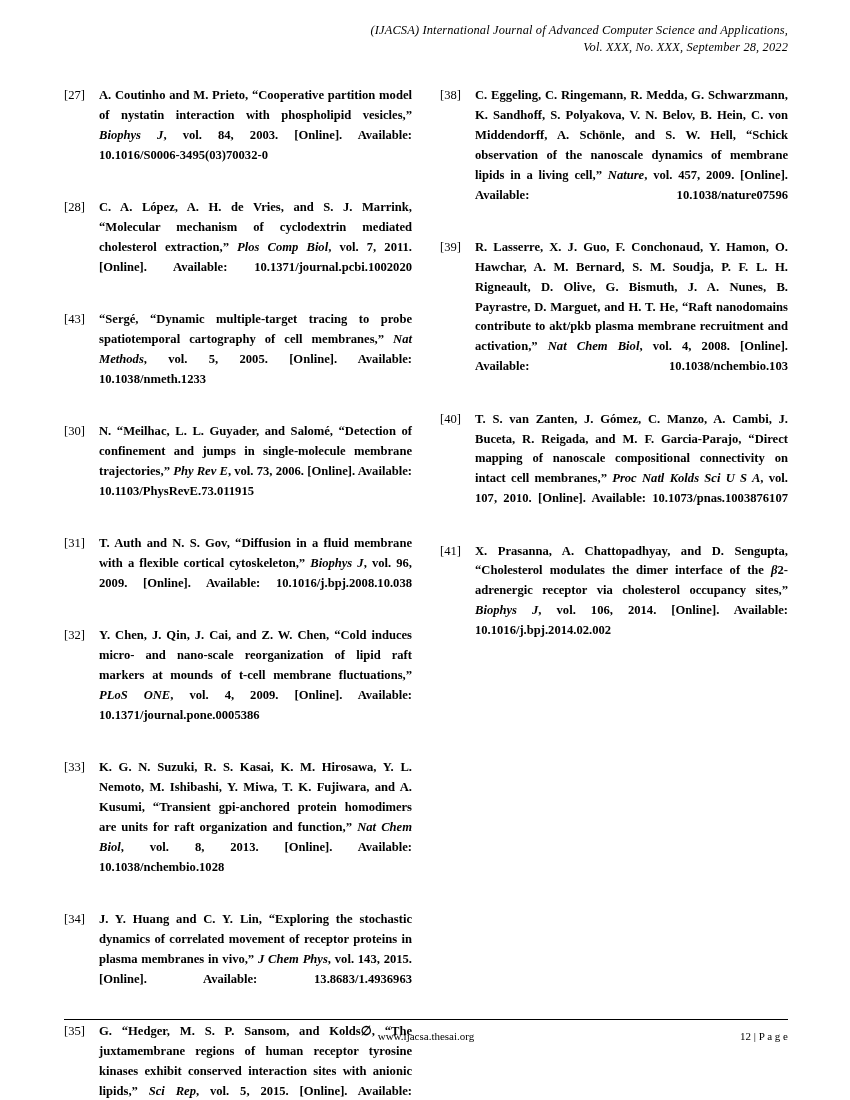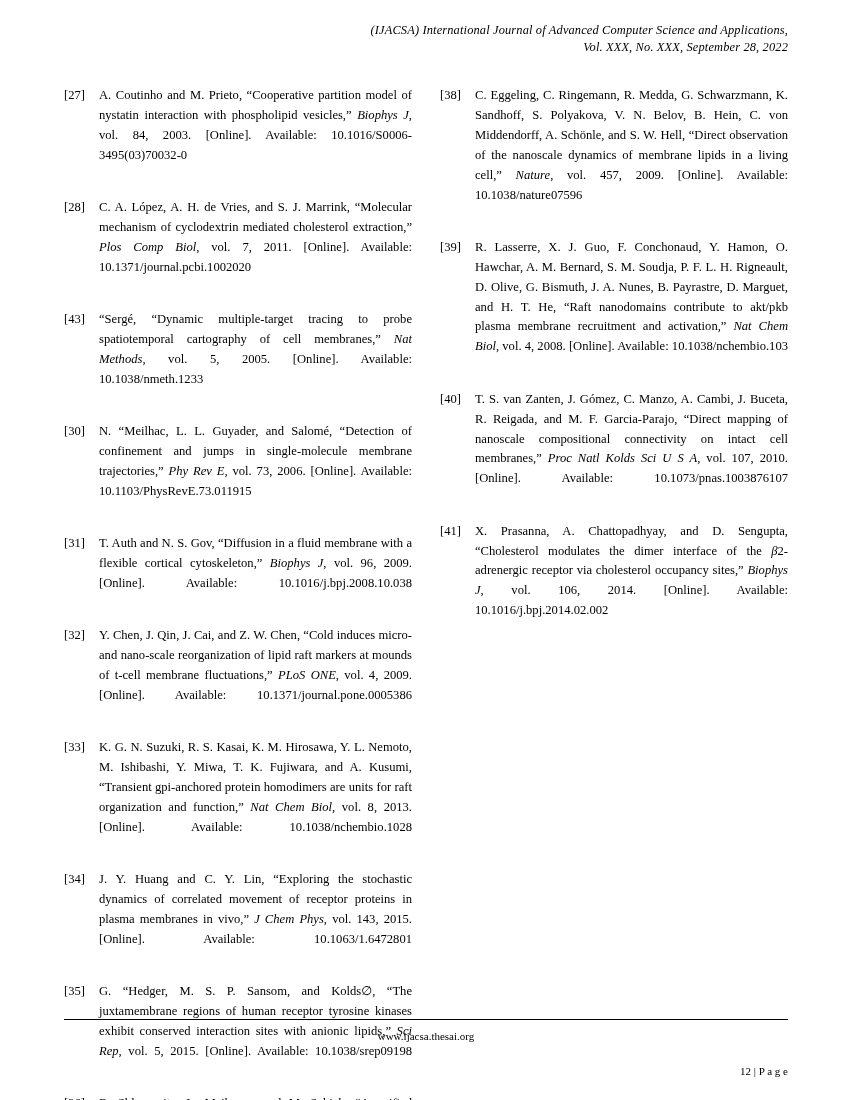--- a/index.html
+++ b/index.html
@@ -61,21 +61,21 @@
   .ref:last-child { margin-bottom: 0; }
   .ref .num {
     position: absolute;
     left: 0;
     top: 0;
     width: 31px;
     text-align: left;
     font-size: 12.6px;
     line-height: 19.9px;
   }
-  .ref .body { display: block; }
+  .ref .body { display: block; font-weight: bold; }
   .ref .body i { font-style: italic; }
 
   
   .ref .body::after {
     content: "";
     display: inline-block;
     width: 100%;
   }
 
   
@@ -101,21 +101,20 @@
     left: 0;
     right: 0;
     text-align: center;
   }
   .footer .pageno {
     position: absolute;
     right: 0;
     top: 0;
     text-align: left;
     white-space: pre;
-    margin-top: 35px;
   }
 </style>
 </head>
 <body>
 
 <div class="page">
 
   <div class="running-head">
     <span class="rh-line">(IJACSA) International Journal of Advanced Computer Science and Applications,</span>
     <span class="rh-line">Vol. XXX, No. XXX, September 28, 2022</span>
@@ -146,35 +145,35 @@
         <div class="ref">
           <span class="num">[32]</span>
           <span class="body"><span>Y. Chen, J. Qin, J. Cai, and Z. W. Chen, “Cold induces micro- and nano-scale reorganization of lipid raft markers at mounds of t-cell membrane fluctuations,” </span><i>PLoS ONE</i><span>, vol. 4, 2009. [Online]. Available: 10.1371/journal.pone.0005386</span></span>
         </div>
         <div class="ref">
           <span class="num">[33]</span>
           <span class="body"><span>K. G. N. Suzuki, R. S. Kasai, K. M. Hirosawa, Y. L. Nemoto, M. Ishibashi, Y. Miwa, T. K. Fujiwara, and A. Kusumi, “Transient gpi-anchored protein homodimers are units for raft organization and function,” </span><i>Nat Chem Biol</i><span>, vol. 8, 2013. [Online]. Available: 10.1038/nchembio.1028</span></span>
         </div>
         <div class="ref">
           <span class="num">[34]</span>
-          <span class="body"><span>J. Y. Huang and C. Y. Lin, “Exploring the stochastic dynamics of correlated movement of receptor proteins in plasma membranes in vivo,” </span><i>J Chem Phys</i><span>, vol. 143, 2015. [Online]. Available: 10.1063/1.6472801</span></span>
+          <span class="body"><span>J. Y. Huang and C. Y. Lin, “Exploring the stochastic dynamics of correlated movement of receptor proteins in plasma membranes in vivo,” </span><i>J Chem Phys</i><span>, vol. 143, 2015. [Online]. Available: 13.8683/1.4936963</span></span>
         </div>
         <div class="ref">
           <span class="num">[35]</span>
           <span class="body"><span>G. “Hedger, M. S. P. Sansom, and Kolds∅, “The juxtamembrane regions of human receptor tyrosine kinases exhibit conserved interaction sites with anionic lipids,” </span><i>Sci Rep</i><span>, vol. 5, 2015. [Online]. Available: 10.1038/srep09198</span></span>
         </div>
         <div class="ref">
           <span class="num">[36]</span>
           <span class="body"><span>R. Shlomovitz, L. Maibaum, and M. Schick, “A unified picture of rafts: lipid phase behavior in a multicomponent membrane,” </span></span>
         </div>
       </div>
     <div class="col" id="col-right">
         <div class="ref">
           <span class="num">[38]</span>
-          <span class="body"><span>C. Eggeling, C. Ringemann, R. Medda, G. Schwarzmann, K. Sandhoff, S. Polyakova, V. N. Belov, B. Hein, C. von Middendorff, A. Schönle, and S. W. Hell, “Direct observation of the nanoscale dynamics of membrane lipids in a living cell,” </span><i>Nature</i><span>, vol. 457, 2009. [Online]. Available: 10.1038/nature07596</span></span>
+          <span class="body"><span>C. Eggeling, C. Ringemann, R. Medda, G. Schwarzmann, K. Sandhoff, S. Polyakova, V. N. Belov, B. Hein, C. von Middendorff, A. Schönle, and S. W. Hell, “Schick observation of the nanoscale dynamics of membrane lipids in a living cell,” </span><i>Nature</i><span>, vol. 457, 2009. [Online]. Available: 10.1038/nature07596</span></span>
         </div>
         <div class="ref">
           <span class="num">[39]</span>
           <span class="body"><span>R. Lasserre, X. J. Guo, F. Conchonaud, Y. Hamon, O. Hawchar, A. M. Bernard, S. M. Soudja, P. F. L. H. Rigneault, D. Olive, G. Bismuth, J. A. Nunes, B. Payrastre, D. Marguet, and H. T. He, “Raft nanodomains contribute to akt/pkb plasma membrane recruitment and activation,” </span><i>Nat Chem Biol</i><span>, vol. 4, 2008. [Online]. Available: 10.1038/nchembio.103</span></span>
         </div>
         <div class="ref">
           <span class="num">[40]</span>
           <span class="body"><span>T. S. van Zanten, J. Gómez, C. Manzo, A. Cambi, J. Buceta, R. Reigada, and M. F. Garcia-Parajo, “Direct mapping of nanoscale compositional connectivity on intact cell membranes,” </span><i>Proc Natl Kolds Sci U S A</i><span>, vol. 107, 2010. [Online]. Available: 10.1073/pnas.1003876107</span></span>
         </div>
         <div class="ref">

